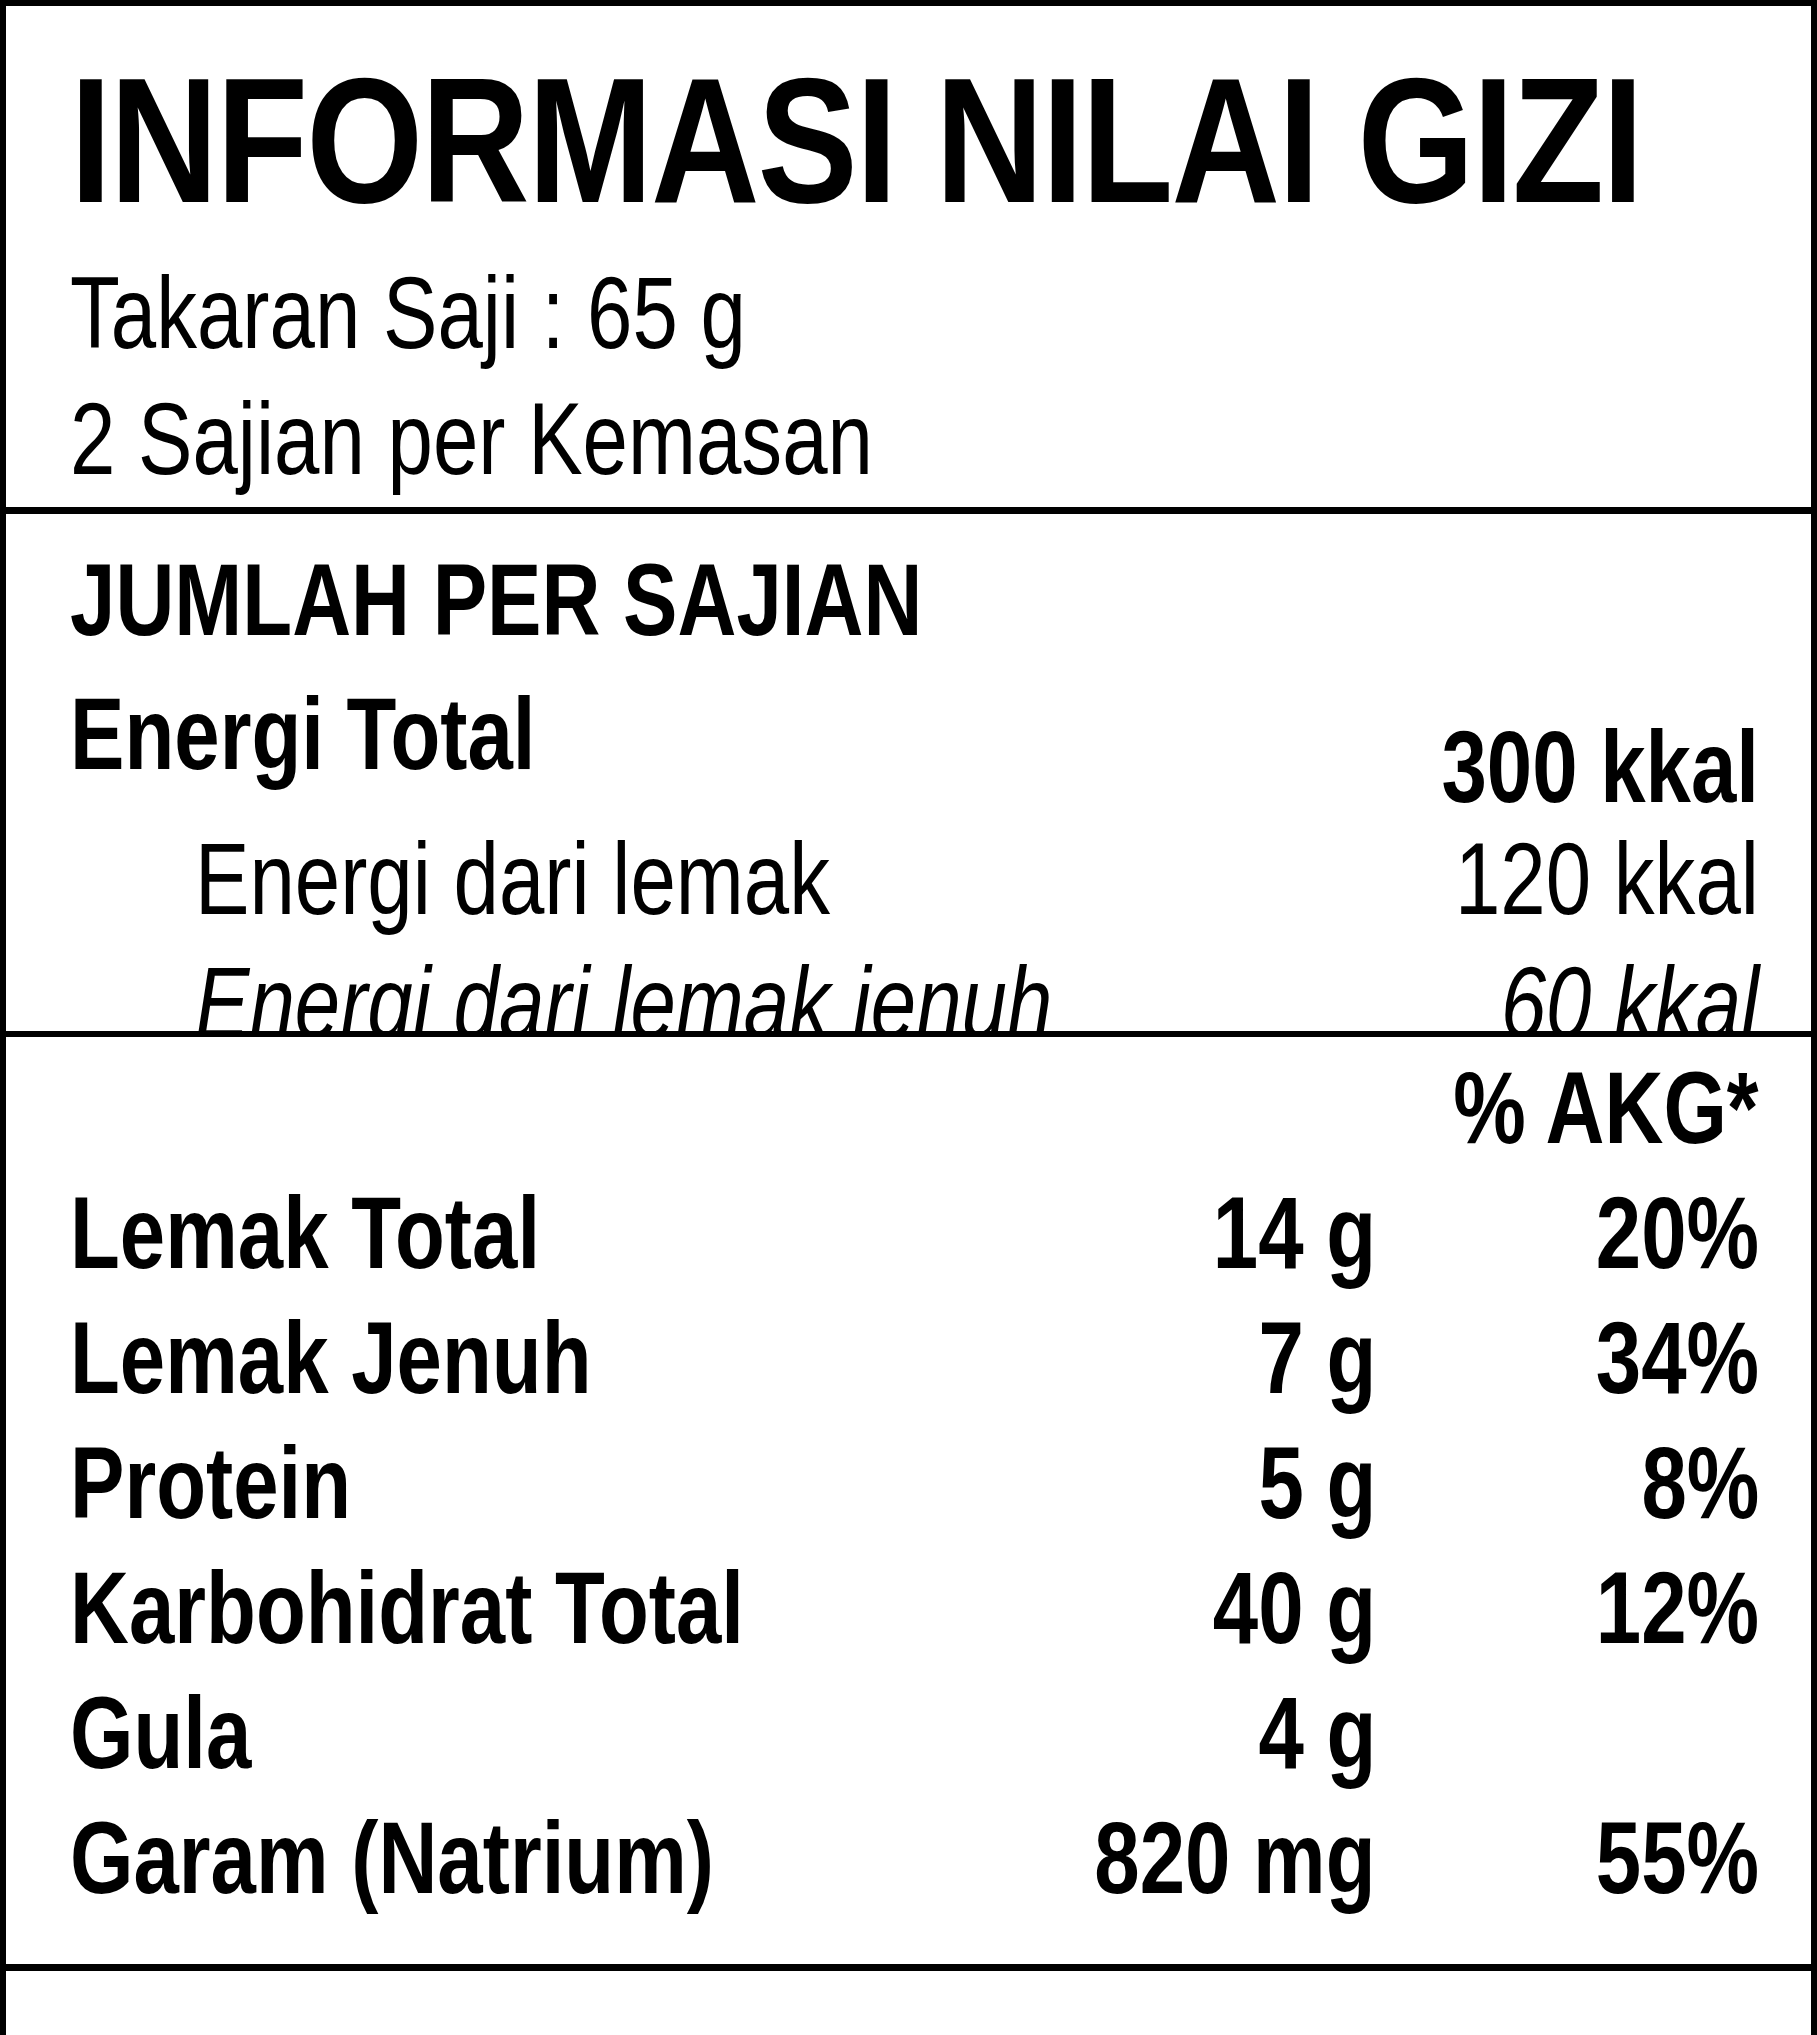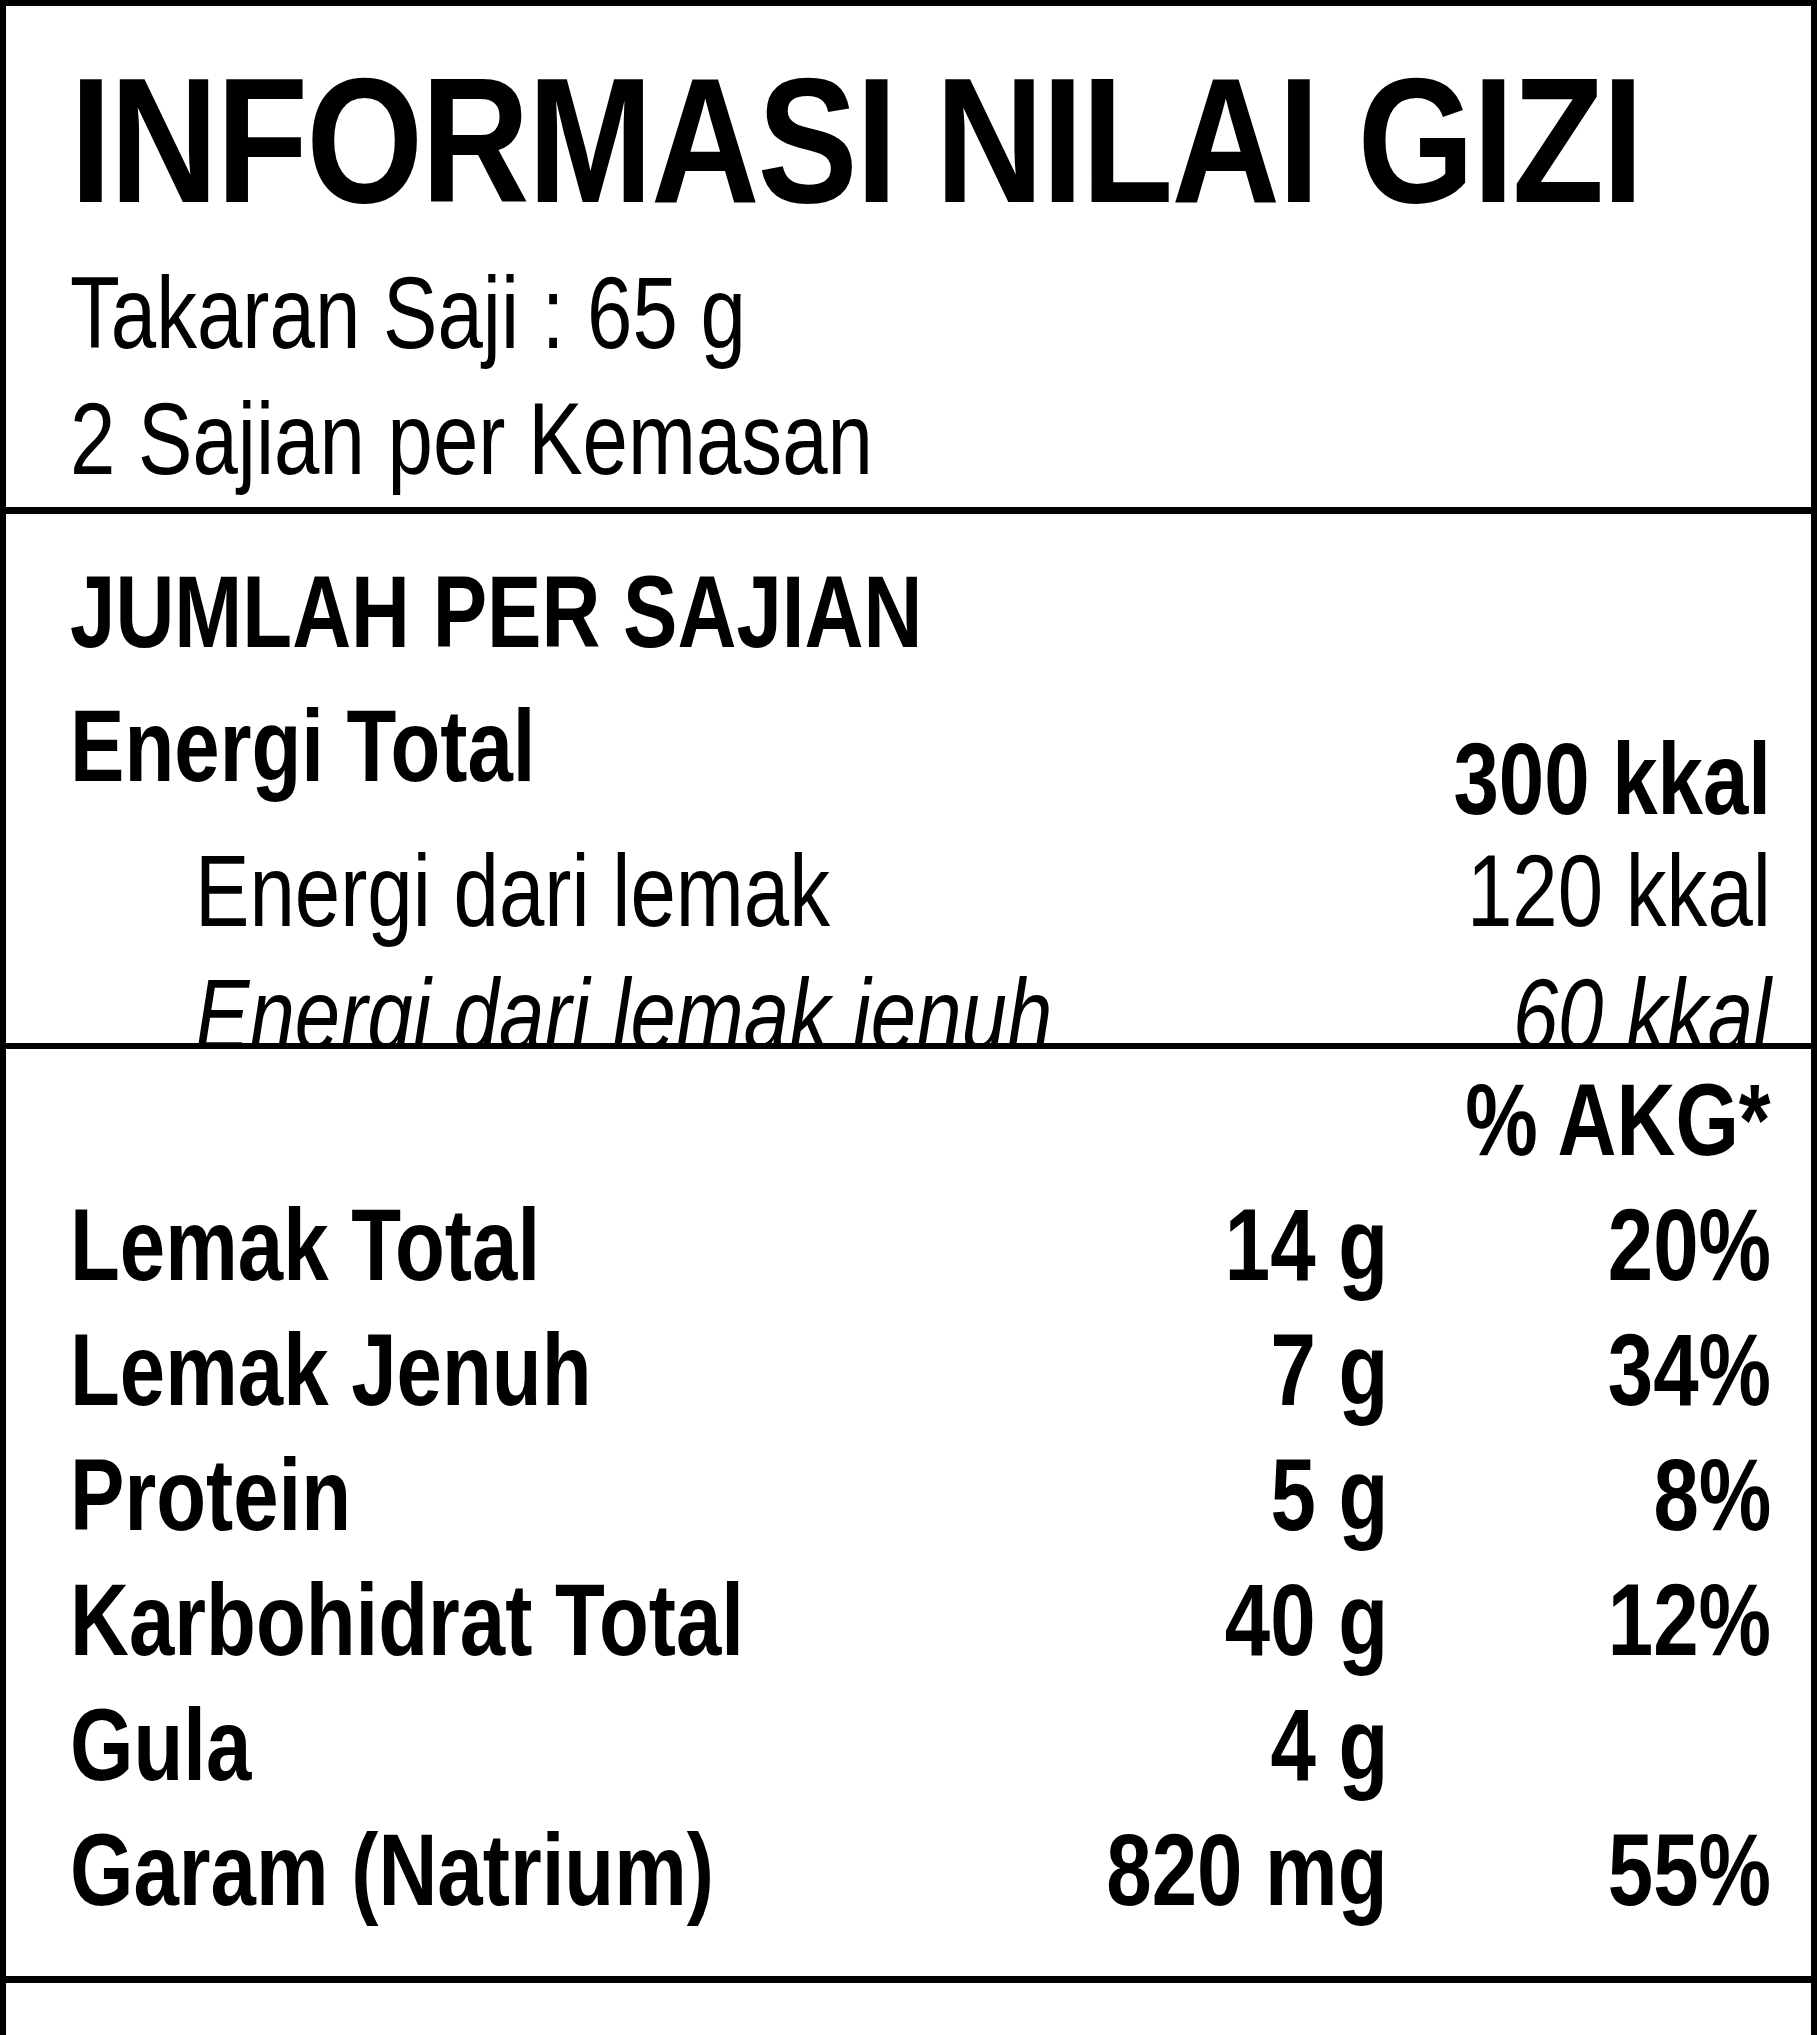--- a/index.html
+++ b/index.html
@@ -14,21 +14,21 @@
     box-sizing: border-box;
     border: 6.5px solid #000;
     background: #fff;
     font-family: "Liberation Sans", "DejaVu Sans", sans-serif;
     color: #000;
     overflow: hidden;
   }
   section {
     box-sizing: border-box;
     padding-left: 64px;
-    padding-right: 40px;
+    padding-right: 52px;
     overflow: hidden;
   }
   .rule {
     height: 6.5px;
     background: #000;
     width: 100%;
   }
   
   .cx {
     display: inline-block;
@@ -54,21 +54,21 @@
   }
   .title .cx { transform: scaleX(0.84); }
   .hline {
     font-size: 102px;
     line-height: 126px;
     font-weight: normal;
   }
   .hline.first { margin-top: 16.3px; }
 
   
-  .s2 { height: 517px; margin-top: 12px; }
+  .s2 { height: 517px; }
   .heading {
     margin-top: 35px;
     font-size: 102px;
     line-height: 102px;
     font-weight: bold;
   }
   .row {
     display: flex;
     align-items: baseline;
   }

